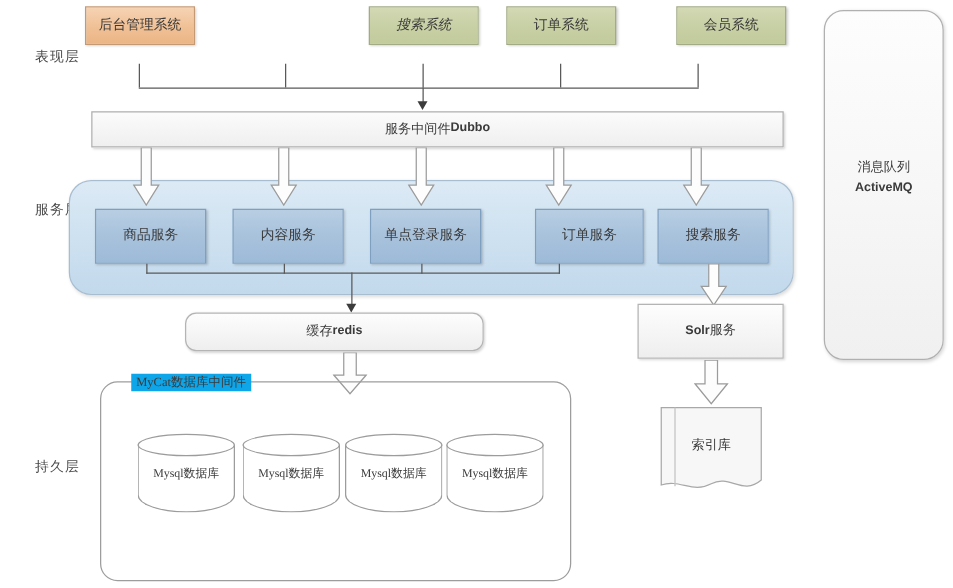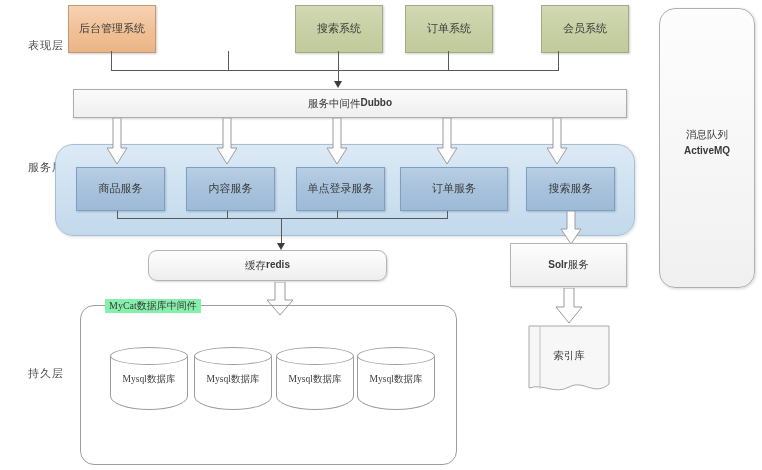--- a/index.html
+++ b/index.html
@@ -20,21 +20,21 @@
           text-align: center; line-height: 1.25; }
 
   
   .layer-label {
     position: absolute; font-size: 11px; color: #4a4a4a; letter-spacing: 1px;
     font-family: "Liberation Serif", "DejaVu Serif", serif;
   }
 
   
   .pres-box {
-    height: 48px; border: 1px solid #9a9a8e; font-size: 11px;
+    height: 31px; border: 1px solid #9a9a8e; font-size: 11px;
     box-shadow: 1px 1px 2px rgba(0,0,0,0.20);
   }
   .pres-box.orange {
     background: linear-gradient(180deg,#f6d3b4 0%, #f0c095 55%, #eab586 100%);
     border-color: #c49a75;
   }
   .pres-box.green {
     background: linear-gradient(180deg,#d2d9b4 0%, #c7cfa4 55%, #c2cb9c 100%);
     border-color: #a3ab86;
   }
@@ -71,21 +71,21 @@
     box-shadow: 1px 1px 2px rgba(0,0,0,0.16);
   }
   .soft-box.rounded { border-radius: 9px; }
 
   
   .mycat-group {
     position: absolute; border: 1px solid #9d9d9d; border-radius: 14px;
     background: transparent;
   }
   .mycat-title {
-    position: absolute; font-size: 10px; background: #86efac;
+    position: absolute; font-size: 10px; background: #0ea5e9;
     padding: 0 4px; color: #3a3a3a; white-space: nowrap;
   }
 
   
   .cyl { position: absolute; }
   .cyl .cyl-body {
     position: absolute; left: 0; right: 0; top: 9px; bottom: 0;
     border-left: 1px solid #9c9c9c; border-right: 1px solid #9c9c9c;
     border-bottom: 1px solid #9c9c9c;
     border-radius: 0 0 50% 50% / 0 0 14px 14px;
@@ -145,21 +145,21 @@
 
 <div id="stage">
 
   <div class="layer-label" style="left:28px; top:22px;margin-top:16px;">表现层</div>
   <div class="layer-label" style="left:28px; top:160px;">服务层</div>
   <div class="layer-label" style="left:28px; top:366px;">持久层</div>
 
   <div class="node pres-box orange" style="left:68px; top:5px; width:88px;">
     <span>后台管理系统</span>
   </div>
-  <div class="node pres-box green" style="left:295px; top:5px; width:88px;">
+  <div class="node pres-box green" style="left:295px; top:5px; width:88px;font-style:italic;">
     <span>搜索系统</span>
   </div>
   <div class="node pres-box green" style="left:405px; top:5px; width:88px;">
     <span>订单系统</span>
   </div>
   <div class="node pres-box green" style="left:541px; top:5px; width:88px;">
     <span>会员系统</span>
   </div>
 
   <div class="ln v" style="left:111px; top:51px; height:19px;"></div>
@@ -208,21 +208,21 @@
 
   <div class="node svc-box" style="left:76px; top:167px; width:89px;">
     <span>商品服务</span>
   </div>
   <div class="node svc-box" style="left:186px; top:167px; width:89px;">
     <span>内容服务</span>
   </div>
   <div class="node svc-box" style="left:296px; top:167px; width:89px;">
     <span>单点登录服务</span>
   </div>
-  <div class="node svc-box" style="left:400px; top:167px; width:108px;">
+  <div class="node svc-box" style="left:428px; top:167px; width:87px;">
     <span>订单服务</span>
   </div>
   <div class="node svc-box" style="left:526px; top:167px; width:89px;">
     <span>搜索服务</span>
   </div>
 
   <div class="ln v" style="left:117px; top:211px; height:8px;"></div>
   <div class="ln v" style="left:227px; top:211px; height:8px;"></div>
   <div class="ln v" style="left:337px; top:211px; height:8px;"></div>
   <div class="ln v" style="left:447px; top:211px; height:8px;"></div>

